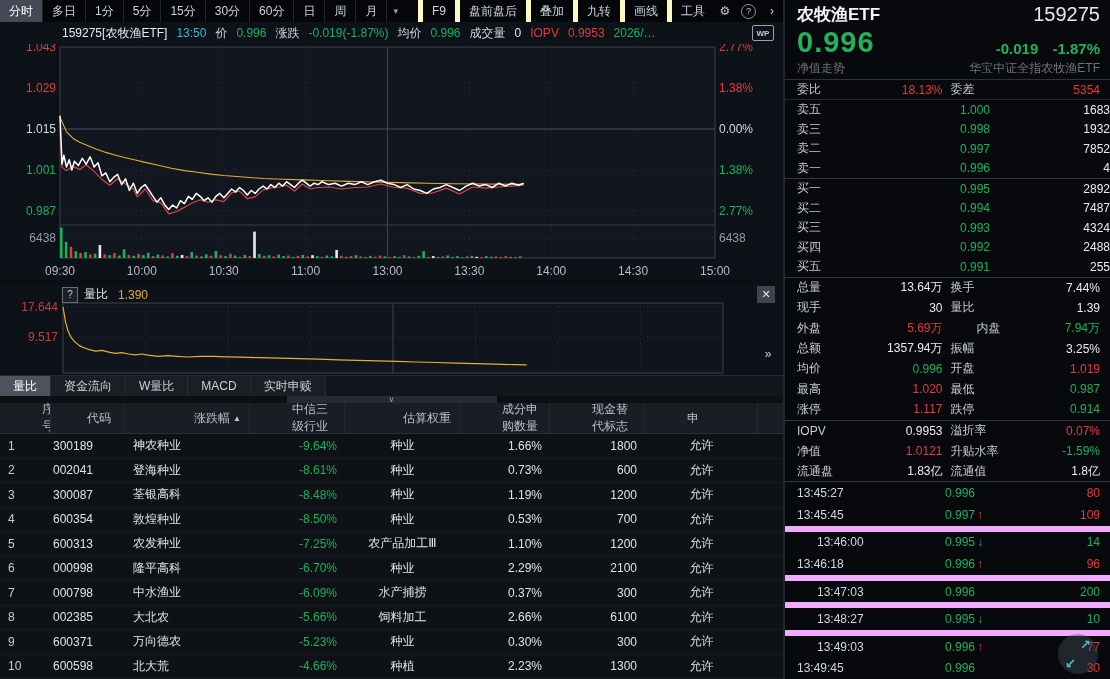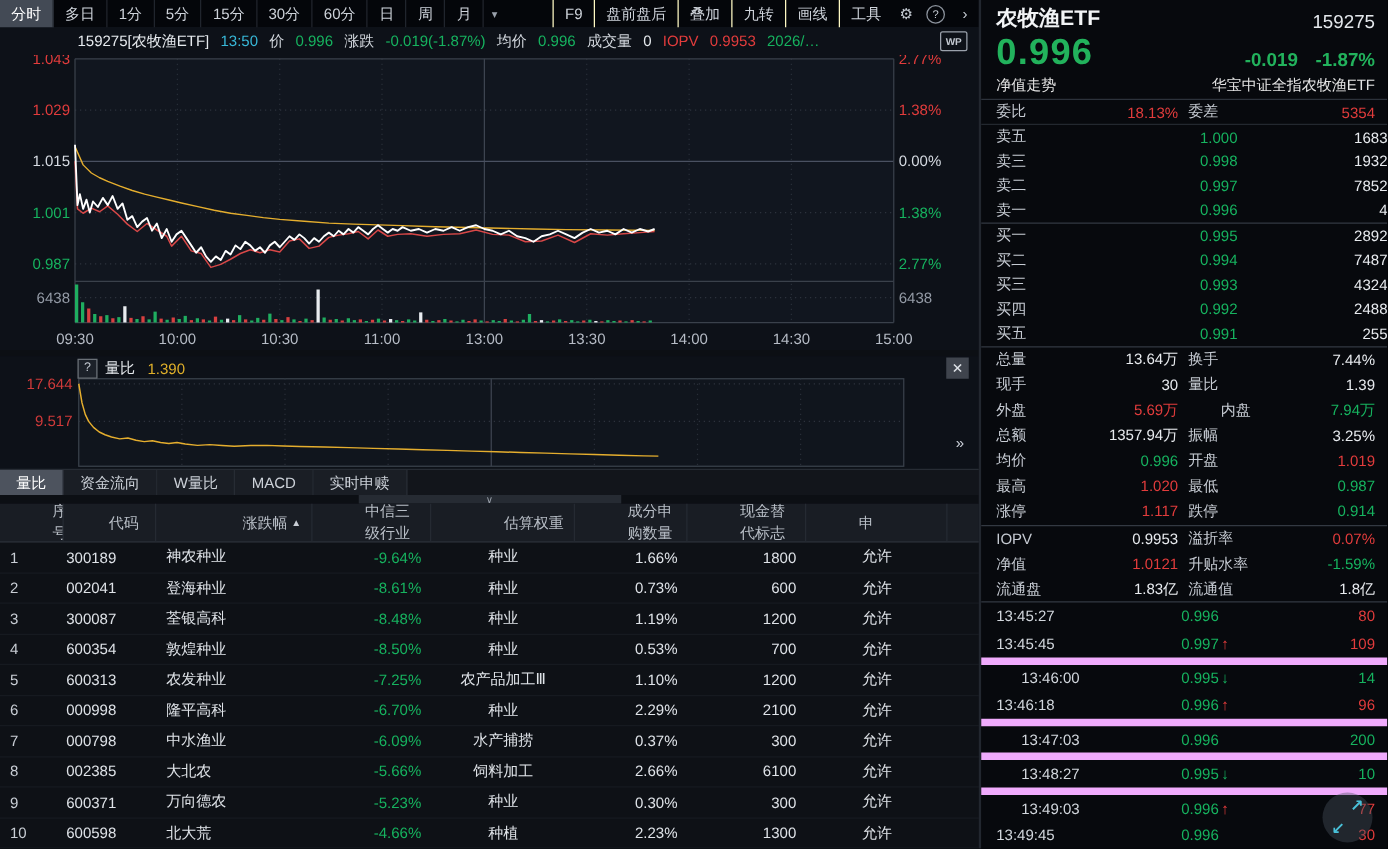--- a/index.html
+++ b/index.html
@@ -5,21 +5,21 @@
   html,body{margin:0;padding:0;background:#000;}
   .app{position:relative;width:1110px;height:679px;background:#0c0f14;overflow:hidden;
        font-family:"Liberation Sans","DejaVu Sans",sans-serif;font-size:12px;color:#dfe3e8;}
   
   .toolbar{position:absolute;left:0;top:0;width:783px;height:22px;background:#04060a;
            display:flex;align-items:stretch;border-bottom:1px solid #1b2027;}
   .tb-item{padding:0 9px;display:flex;align-items:center;color:#ced3da;border-right:1px solid #20252d;cursor:default;white-space:nowrap;}
   .tb-item.active{background:#434a55;color:#fff;}
   .tb-caret{padding:0 6px;display:flex;align-items:center;color:#9aa1ab;font-size:9px;border-right:none;}
   .tb-right{margin-left:auto;display:flex;align-items:stretch;}
-  .tb-right .tb-item{border-right:none;border-left:1px solid #fef9c3;}
+  .tb-right .tb-item{border-right:none;border-left:5px solid #fef9c3;}
   .tb-ico{width:22px;display:flex;align-items:center;justify-content:center;color:#c3c9d1;}
   .tb-help{width:13px;height:13px;border:1px solid #8d949e;border-radius:50%;font-size:9px;
            display:flex;align-items:center;justify-content:center;align-self:center;margin:0 5px;color:#c3c9d1;}
   
   .chart-area{position:absolute;left:0;top:22px;width:783px;height:258px;background:#0d1118;}
   .chart-hdr{position:absolute;left:0;top:0;width:783px;height:22px;display:flex;align-items:center;
              padding-left:62px;box-sizing:border-box;white-space:nowrap;}
   .chart-hdr span{margin-right:9px;}
   .ch-w{color:#e6eaee;} .ch-cyan{color:#38b8d8;} .ch-lbl{color:#d2d7dd;}
   .ch-g{color:#16b35f;} .ch-r{color:#e23c3c;}
@@ -56,31 +56,31 @@
   .tc.green{color:#16b35f;}
   .tc.seq{color:#c9ced5;}
   
   .divider-v{position:absolute;left:783px;top:0;width:2px;height:679px;background:#22272f;}
   .splitter-arrow{position:absolute;left:761px;top:345px;width:14px;height:18px;color:#c9ced6;
                   display:flex;align-items:center;justify-content:center;font-size:12px;}
   
   .panel{position:absolute;left:785px;top:0;width:325px;height:679px;background:#07090d;display:flex;flex-direction:column;}
   .p-title{display:flex;justify-content:space-between;align-items:flex-end;padding:3px 10px 0 12px;height:23px;flex:none;}
   .p-name{font-size:17px;font-weight:bold;color:#f2f4f6;}
-  .p-code{font-size:15px;color:#e4e8ec;}
+  .p-code{font-size:20px;color:#e4e8ec;}
   .p-pricerow{display:flex;justify-content:space-between;align-items:flex-end;padding:0 10px 1px 12px;height:31px;flex:none;}
   .p-price{font-size:29px;font-weight:bold;color:#22b25c;line-height:29px;letter-spacing:1px;}
   .p-chg{font-size:15px;font-weight:bold;color:#22b25c;}
   .p-chg span{margin-left:10px;}
   .p-info{display:flex;align-items:center;padding:0 10px 3px 12px;height:17px;color:#a7aeb8;font-size:11px;
           border-bottom:1px solid #4a505b;flex:none;}
   .p-icons{margin-left:auto;display:flex;gap:4px;}
   .p-ico{width:17px;height:14px;background:#262b33;border-radius:3px;display:flex;align-items:center;justify-content:center;}
   .p-nav{display:flex;justify-content:space-between;align-items:center;padding:0 10px 0 12px;height:21px;
-         border-bottom:1px solid #2c323b;color:#e5e5e5;flex:none;}
+         border-bottom:1px solid #2c323b;color:#737373;flex:none;}
   .p-weibi{display:grid;grid-template-columns:46px 1fr 58px 1fr;align-items:center;padding:0 10px 0 12px;height:19px;
            border-bottom:1px solid #23282f;flex:none;}
   .plabel{color:#c6cbd3;}
   .pv{text-align:right;}
   .red{color:#e23c3c;} .green{color:#16b35f;} .white{color:#e8ebef;}
   .p-levels{flex:none;border-bottom:1px solid #333942;}
   .level-row{display:grid;grid-template-columns:46px 1fr 120px;align-items:center;padding:0 0 0 12px;height:19.5px;}
   .p-stats{flex:none;border-bottom:1px solid #333942;}
   .stat-row{display:grid;grid-template-columns:46px 1fr 58px 1fr;align-items:center;padding:0 10px 0 12px;height:20.3px;}
   .p-ticks{flex:1;display:flex;flex-direction:column;}

